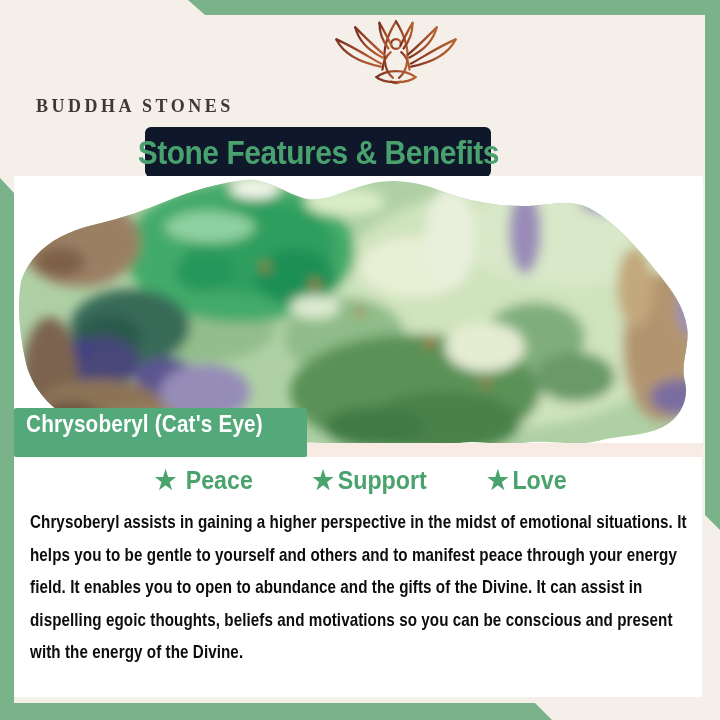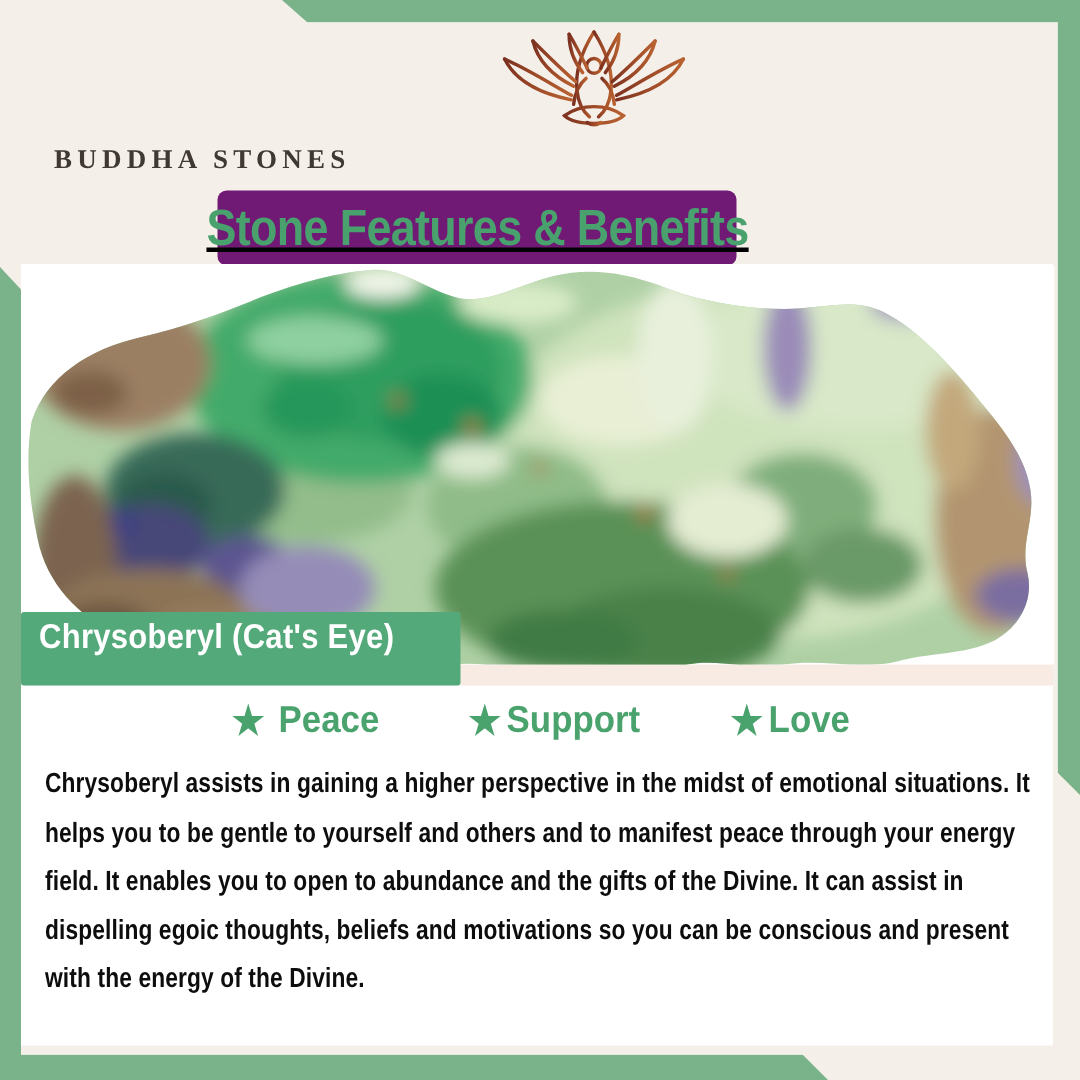--- a/index.html
+++ b/index.html
@@ -21,22 +21,22 @@
   
   .header{position:absolute;left:0;top:18px;width:720px;text-align:left;padding-left:36px;}
   .logo-svg{display:block;margin:0 auto;width:166px;height:76px;}
   .brand-name{
     margin-top:2px;font-family:"Liberation Serif","DejaVu Serif",serif;
     font-size:18px;font-weight:600;letter-spacing:3.5px;color:#3f3833;
   }
   
   .banner{
     position:absolute;left:145px;top:127px;width:346px;height:50px;
-    background:#701a75;border-radius:6px;
-    display:flex;align-items:center;justify-content:center;text-decoration:underline;
+    background:#0f172a;border-radius:6px;
+    display:flex;align-items:center;justify-content:center;
   }
   .banner-text{
     display:inline-block;transform:scaleX(0.88);
     font-size:34px;font-weight:bold;color:#49a26d;letter-spacing:-0.5px;
     white-space:nowrap;
   }
   
   .panel{position:absolute;left:14px;top:176px;width:688px;height:521px;background:#ffffff;}
   
   .stone-svg{position:absolute;left:15px;top:177px;width:688px;height:266px;}

